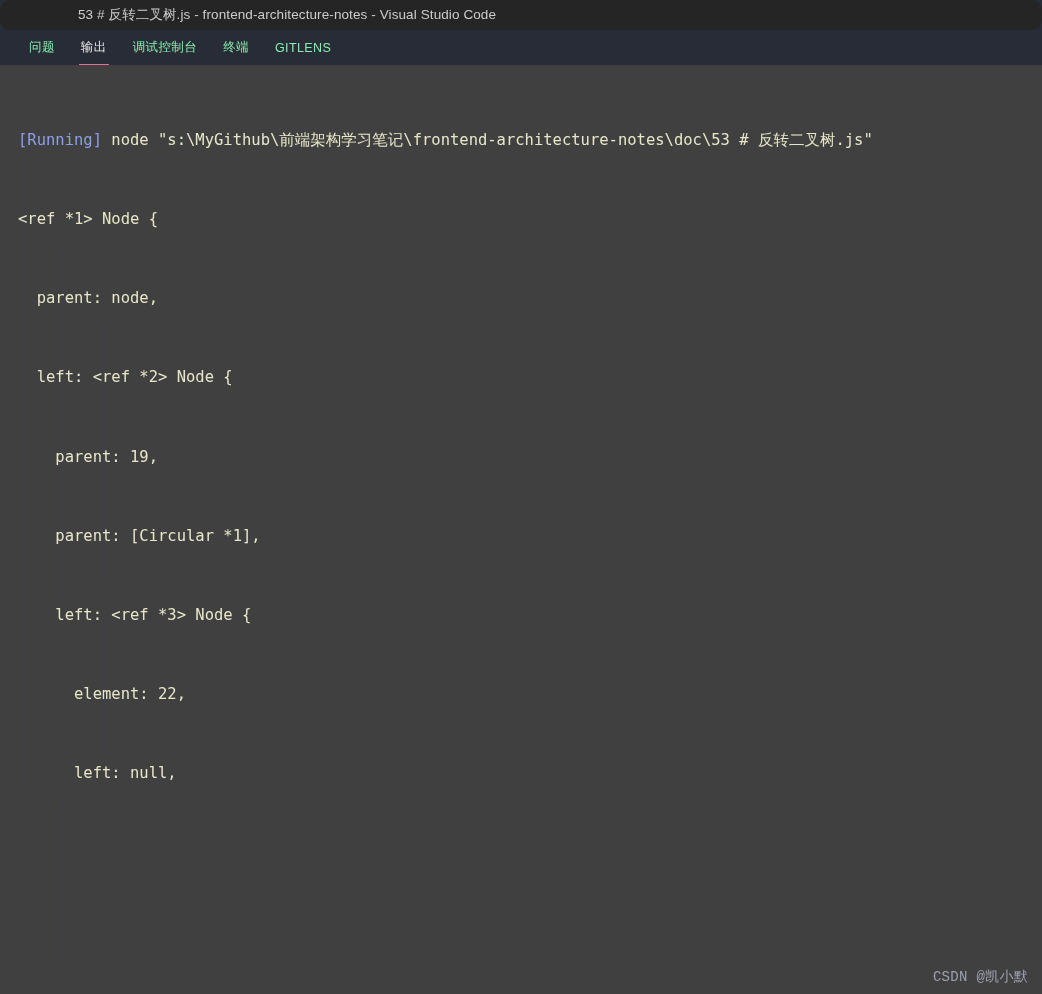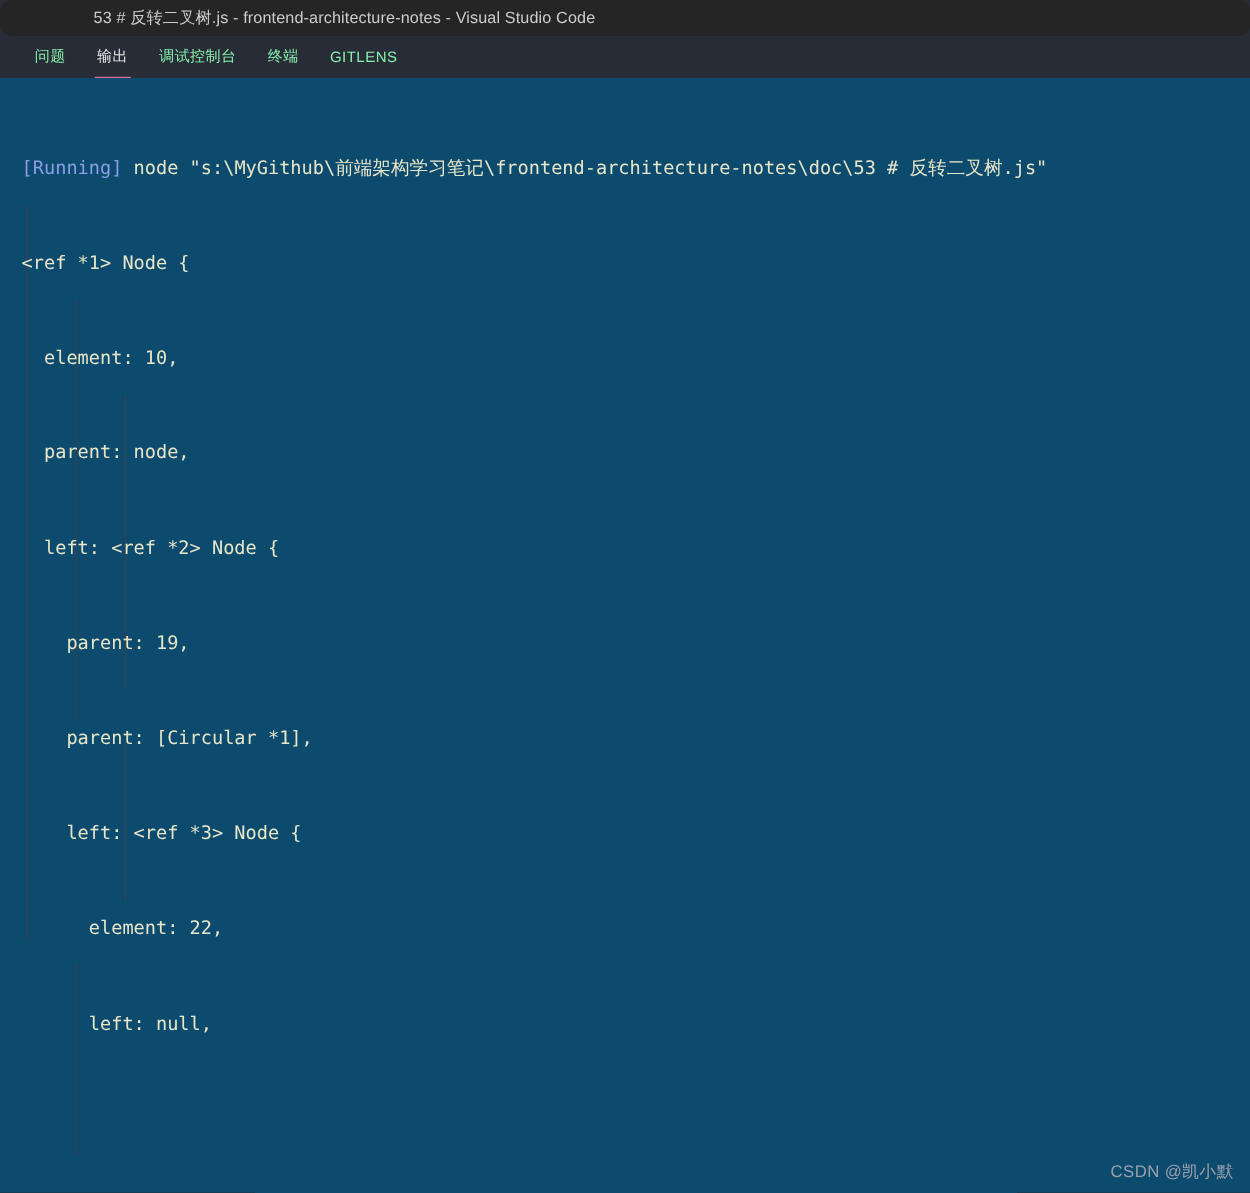--- a/index.html
+++ b/index.html
@@ -92,21 +92,21 @@
     padding-left: 10px;
     color: #d6d6d6;
     font-size: 14px;
     cursor: pointer;
     margin-top: 32px;
   }
 
   
   .console {
     position: relative;
-    background: #0c4a6e;
+    background: #404040;
     padding: 9px 0 0 0;
     height: 929px;
     box-sizing: border-box;
     overflow: hidden;
   }
   .lines {
     position: relative;
     font-family: "DejaVu Sans Mono", "Liberation Mono", monospace;
     font-size: 15.5px;
     line-height: 26.4px;
@@ -127,21 +127,21 @@
     background: #3c414d;
   }
 
   
   .watermark {
     position: absolute;
     right: 14px;
     bottom: 8px;
     color: #9aa0ad;
     font-size: 14px;
-    font-family: Liberation Sans, sans-serif;
+    font-family: Liberation Mono, monospace;
     letter-spacing: 0.3px;
   }
 </style>
 </head>
 <body>
 
 <div class="titlebar">
   <span class="titlebar-text">53 # 反转二叉树.js - frontend-architecture-notes - Visual Studio Code</span>
 </div>
 
@@ -174,21 +174,20 @@
 
   <div class="guide" style="left:22px;  top:106px; height:613px;"></div>
   <div class="guide" style="left:63px;  top:185px; height:350px;"></div>
   <div class="guide" style="left:104px; top:264px; height:245px;"></div>
   <div class="guide" style="left:104px; top:554px; height:132px;"></div>
   <div class="guide" style="left:63px;  top:738px; height:160px;"></div>
 
   <div class="lines">
     <div class="ln"><span class="tok-running">[Running]</span><span> node "s:\MyGithub\前端架构学习笔记\frontend-architecture-notes\doc\53 # 反转二叉树.js"</span></div>
     <div class="ln">&lt;ref *1&gt; Node {</div>
-    <div class="ln">  element: 10,</div>
     <div class="ln">  parent: node,</div>
     <div class="ln">  left: &lt;ref *2&gt; Node {</div>
     <div class="ln">    parent: 19,</div>
     <div class="ln">    parent: [Circular *1],</div>
     <div class="ln">    left: &lt;ref *3&gt; Node {</div>
     <div class="ln">      element: 22,</div>
     <div class="ln">      left: null,</div>
     
     
     

